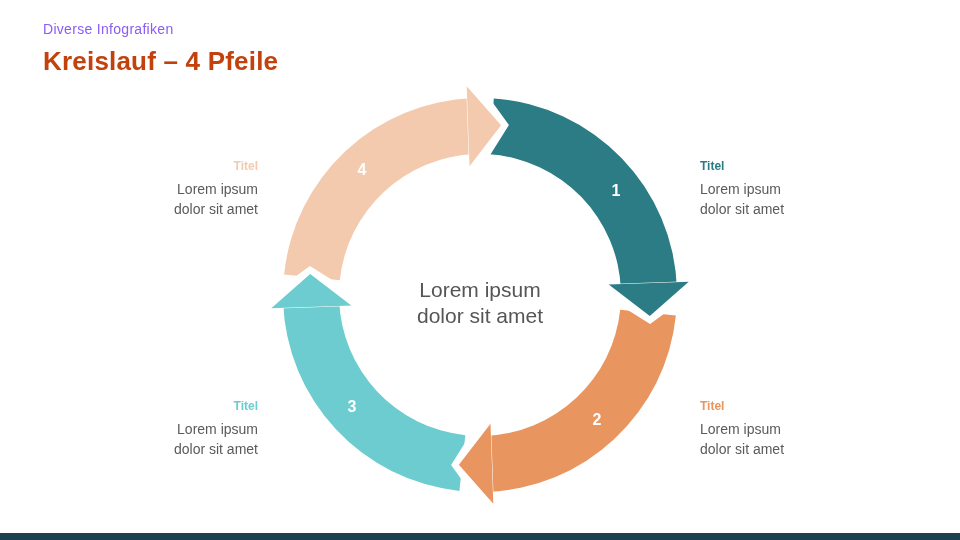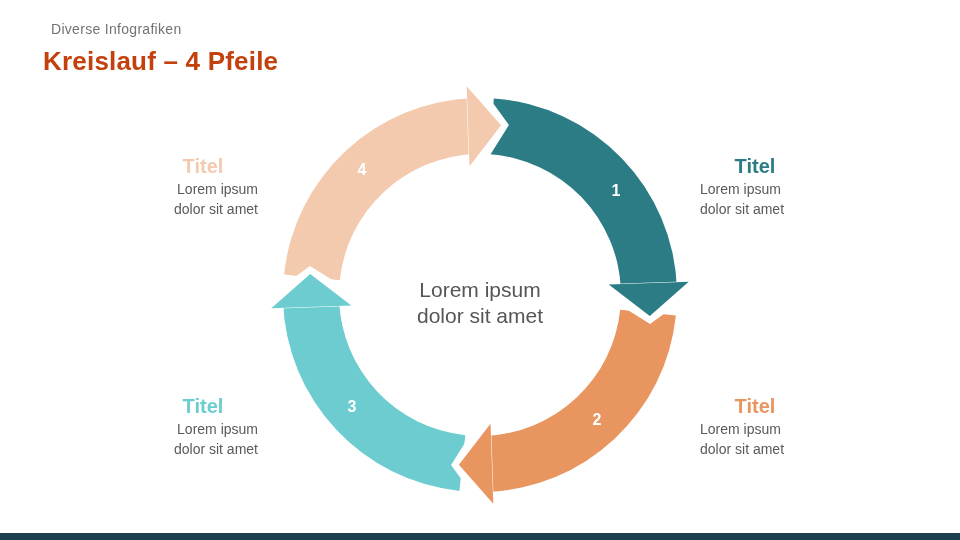--- a/index.html
+++ b/index.html
@@ -10,34 +10,34 @@
   .eyebrow{position:absolute;left:43px;top:21px;font-size:14px;letter-spacing:.3px;}
   .slide-title{position:absolute;left:43px;top:46px;font-size:26px;font-weight:bold;letter-spacing:.2px;}
   .diagram-svg{position:absolute;left:0;top:0;width:960px;height:540px;}
   .head-halo{fill:#ffffff;stroke:#ffffff;stroke-width:13;stroke-linejoin:miter;}
   .num{font-size:16px;font-weight:bold;text-anchor:middle;}
   .center-text{
     position:absolute;left:395px;top:277px;width:170px;text-align:center;
     font-size:21px;line-height:26px;
   }
   .label-block{position:absolute;width:110px;}
-  .label-block .label-title{font-size:20px;font-weight:bold;line-height:20px;margin-bottom:3px;text-align:center;}
+  .label-block .label-title{font-size:12px;font-weight:bold;line-height:20px;margin-bottom:3px;}
   .label-block .label-desc{font-size:14px;line-height:20px;}
   .pos-right-top{left:700px;top:156px;text-align:left;}
   .pos-right-bottom{left:700px;top:396px;text-align:left;}
   .pos-left-top{left:148px;top:156px;text-align:right;}
   .pos-left-bottom{left:148px;top:396px;text-align:right;}
   .footer-bar{position:absolute;left:0;bottom:0;width:960px;height:7px;}
 </style>
 </head>
 <body>
 
 <div class="slide">
 
-  <div class="eyebrow" style="color: #737373; margin-left: 8px;">Diverse Infografiken</div>
+  <div class="eyebrow" style="color: #8b5cf6;">Diverse Infografiken</div>
 
   <div class="slide-title" style="color: #c2410c;">Kreislauf – 4 Pfeile</div>
 
   <svg class="diagram-svg" viewBox="0 0 960 540">
 
     <path d="M493.8 98.5 A197 197 0 0 1 676.9 288.1 L620.9 290.1 A141 141 0 0 0 489.8 154.3 Z" fill="#2B7C84"></path>
     <path d="M675.9 315.6 A197 197 0 0 1 486.9 491.9 L484.9 435.9 A141 141 0 0 0 620.2 309.7 Z" fill="#E9955F"></path>
     <path d="M459.4 490.9 A197 197 0 0 1 283.1 301.9 L339.1 299.9 A141 141 0 0 0 465.3 435.2 Z" fill="#6CCCCF"></path>
     <path d="M284.1 274.4 A197 197 0 0 1 473.1 98.1 L475.1 154.1 A141 141 0 0 0 339.8 280.3 Z" fill="#F4CAAE"></path>
 

